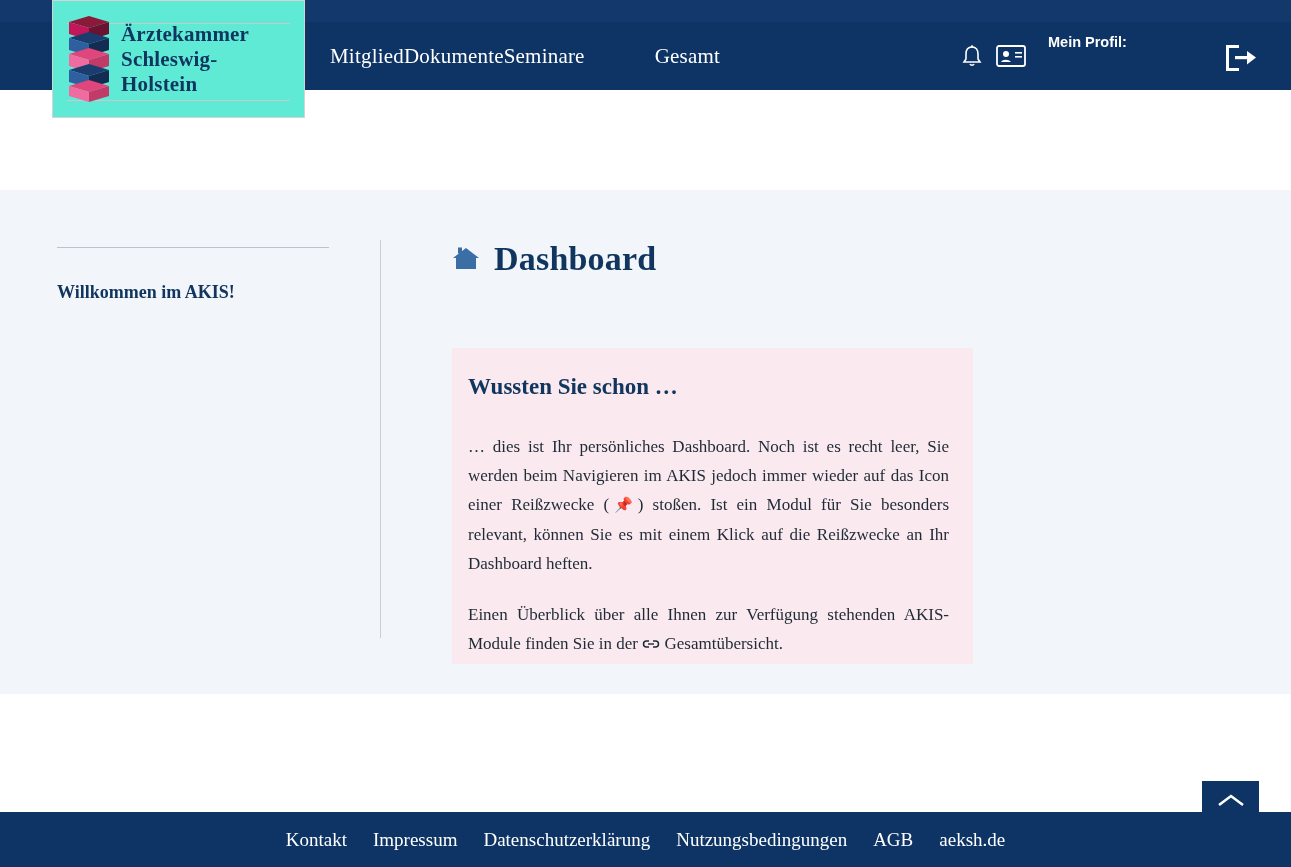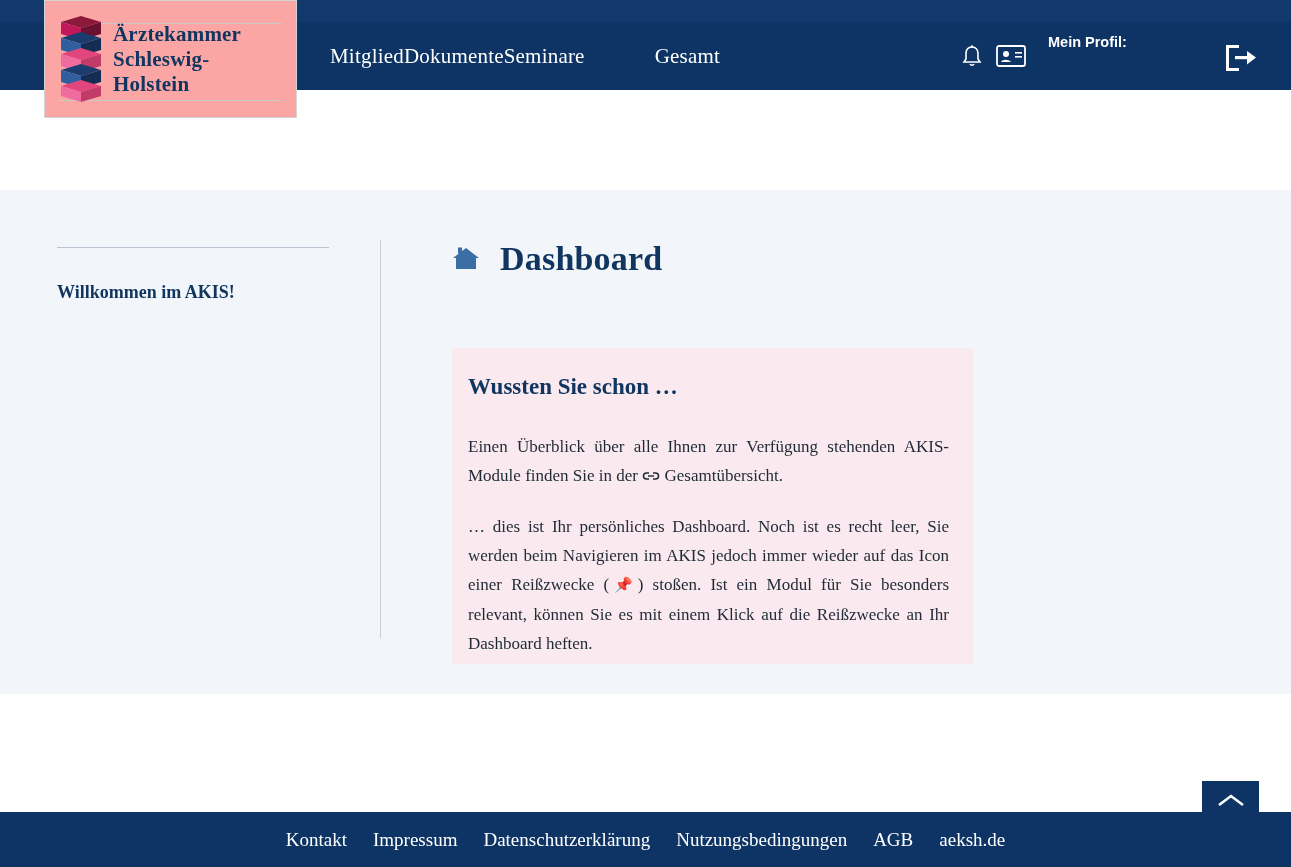--- a/index.html
+++ b/index.html
@@ -24,23 +24,23 @@
   }
 
   
   .header {
     position: absolute; top: 22px; left: 0;
     width: 1291px; height: 68px;
     background: #0d3464;
   }
 
   .logo-box {
-    position: absolute; top: 0px; left: 44px;
+    position: absolute; top: 0px; left: 52px;
     width: 253px; height: 118px;
-    background: #fca5a5;
+    background: #5eead4;
     border: 1px solid #d4d4d4;
     z-index: 20;
   }
   .logo-inner {
     position: absolute; top: 12px; left: 14px;
     width: 225px; height: 92px;
     display: flex; align-items: center; gap: 10px;
   }
   .logo-mark { width: 44px; height: 86px; position: relative; }
   .logo-text {
@@ -134,21 +134,21 @@
     width: 1px; height: 398px;
     background: #c6cfdb;
   }
 
   .main {
     position: absolute; top: 0; left: 452px;
     width: 560px;
   }
   .page-title {
     position: absolute; top: 50px; left: 0;
-    display: flex; align-items: center; gap: 20px;
+    display: flex; align-items: center; gap: 14px;
   }
   .page-title .home-icon { width: 28px; height: 26px; }
   .page-title h1 {
     margin: 0;
     font-family: "Liberation Serif", serif;
     font-size: 34px;
     color: #10355f;
     font-weight: 700;
     letter-spacing: .2px;
   }
@@ -297,33 +297,33 @@
           <polygon points="14,2 27,12 24,12 24,23 4,23 4,12 1,12" fill="#3b6ea5"></polygon>
           <rect x="6" y="1.5" width="4" height="6" fill="#3b6ea5"></rect>
         </svg>
       </span>
       <h1>Dashboard</h1>
     </div>
 
     <div class="card">
       <h3>Wussten Sie schon …</h3>
       <p>
+        <span>… dies ist Ihr persönliches Dashboard. Noch ist es recht leer, Sie werden beim Navigieren im AKIS jedoch immer wieder auf das Icon einer Reißzwecke (</span><span class="pin-glyph">📌</span><span>) stoßen. Ist ein Modul für Sie besonders relevant, können Sie es mit einem Klick auf die Reißzwecke an Ihr Dashboard heften.</span>
+      </p>
+      <p>
         <span>Einen Überblick über alle Ihnen zur Verfügung stehenden AKIS-Module finden Sie in der</span>
         <span class="link-ico">
           <svg width="18" height="14" viewBox="0 0 18 14">
             <path d="M7 4 h-2.5 a3 3 0 0 0 0 6 h2.5" fill="none" stroke="#1e2a36" stroke-width="1.5"></path>
             <path d="M11 4 h2.5 a3 3 0 0 1 0 6 h-2.5" fill="none" stroke="#1e2a36" stroke-width="1.5"></path>
             <rect x="6" y="6.3" width="6" height="1.4" fill="#1e2a36"></rect>
           </svg>
         </span>
         <a href="#" class="overview-link">Gesamtübersicht</a><span>.</span>
       </p>
-      <p>
-        <span>… dies ist Ihr persönliches Dashboard. Noch ist es recht leer, Sie werden beim Navigieren im AKIS jedoch immer wieder auf das Icon einer Reißzwecke (</span><span class="pin-glyph">📌</span><span>) stoßen. Ist ein Modul für Sie besonders relevant, können Sie es mit einem Klick auf die Reißzwecke an Ihr Dashboard heften.</span>
-      </p>
     </div>
   </div>
 </div>
 
 <div class="bottom-white"></div>
 
 <div class="scroll-top">
   <span>
     <svg width="30" height="18" viewBox="0 0 30 18">
       <polyline points="3,13 15,4 27,13" fill="none" stroke="#ffffff" stroke-width="2.6"></polyline>

